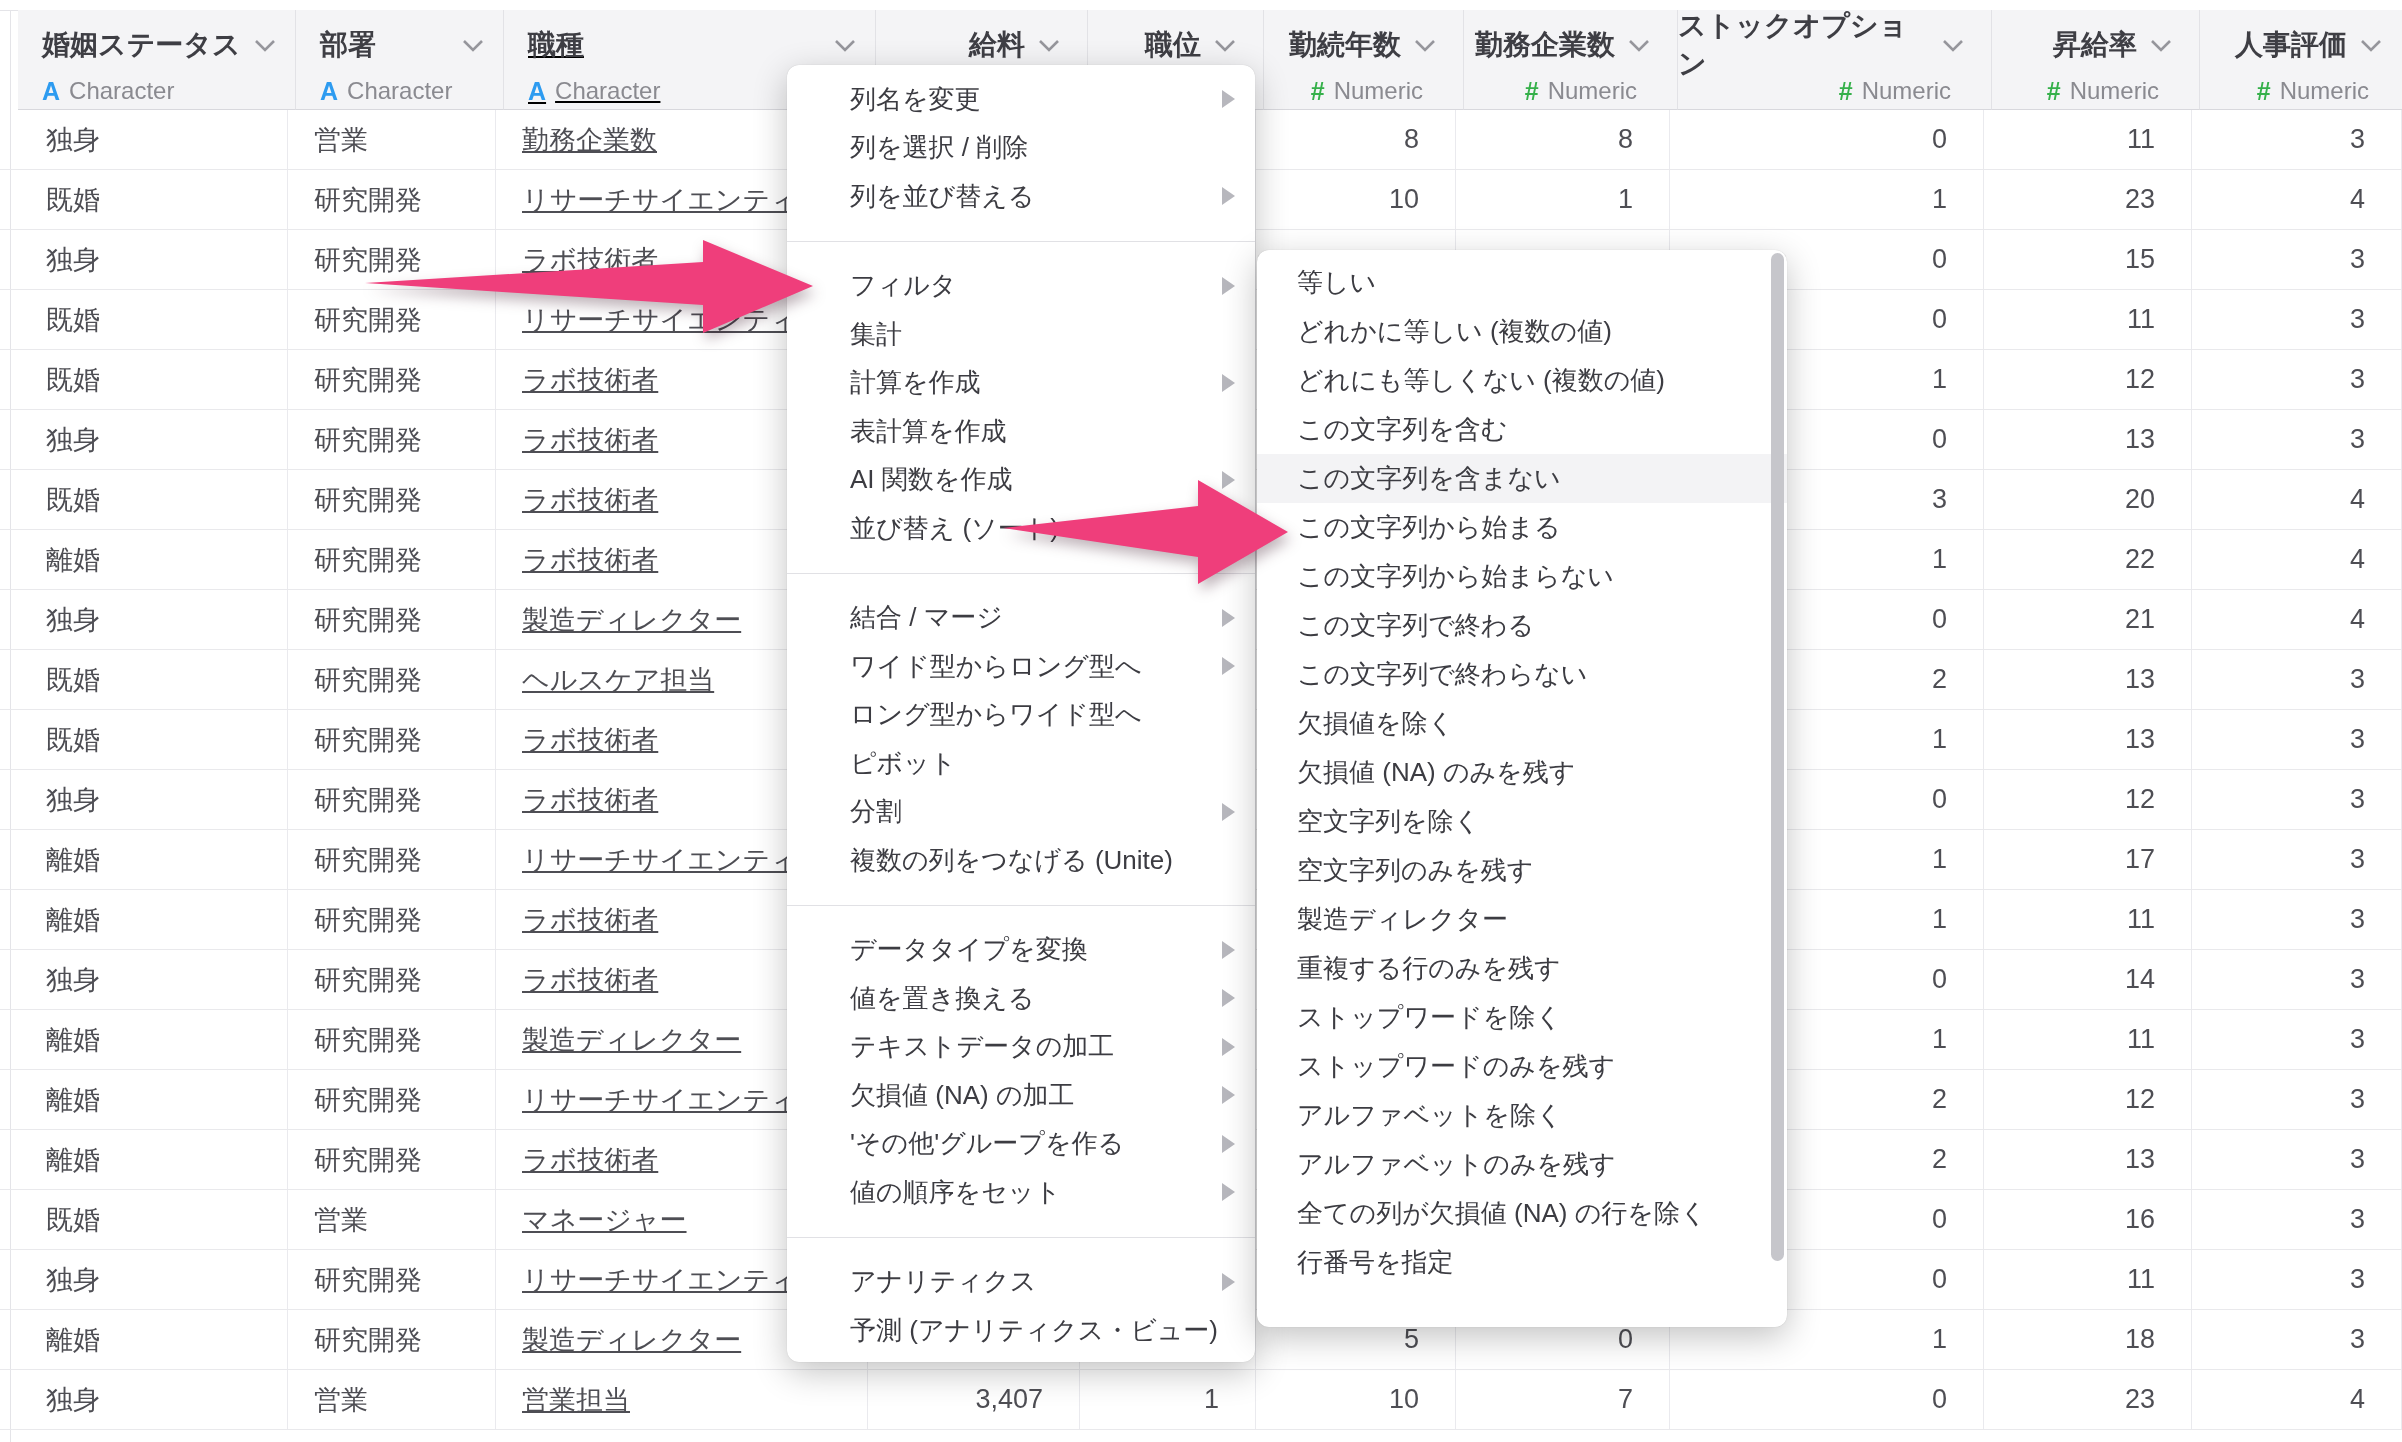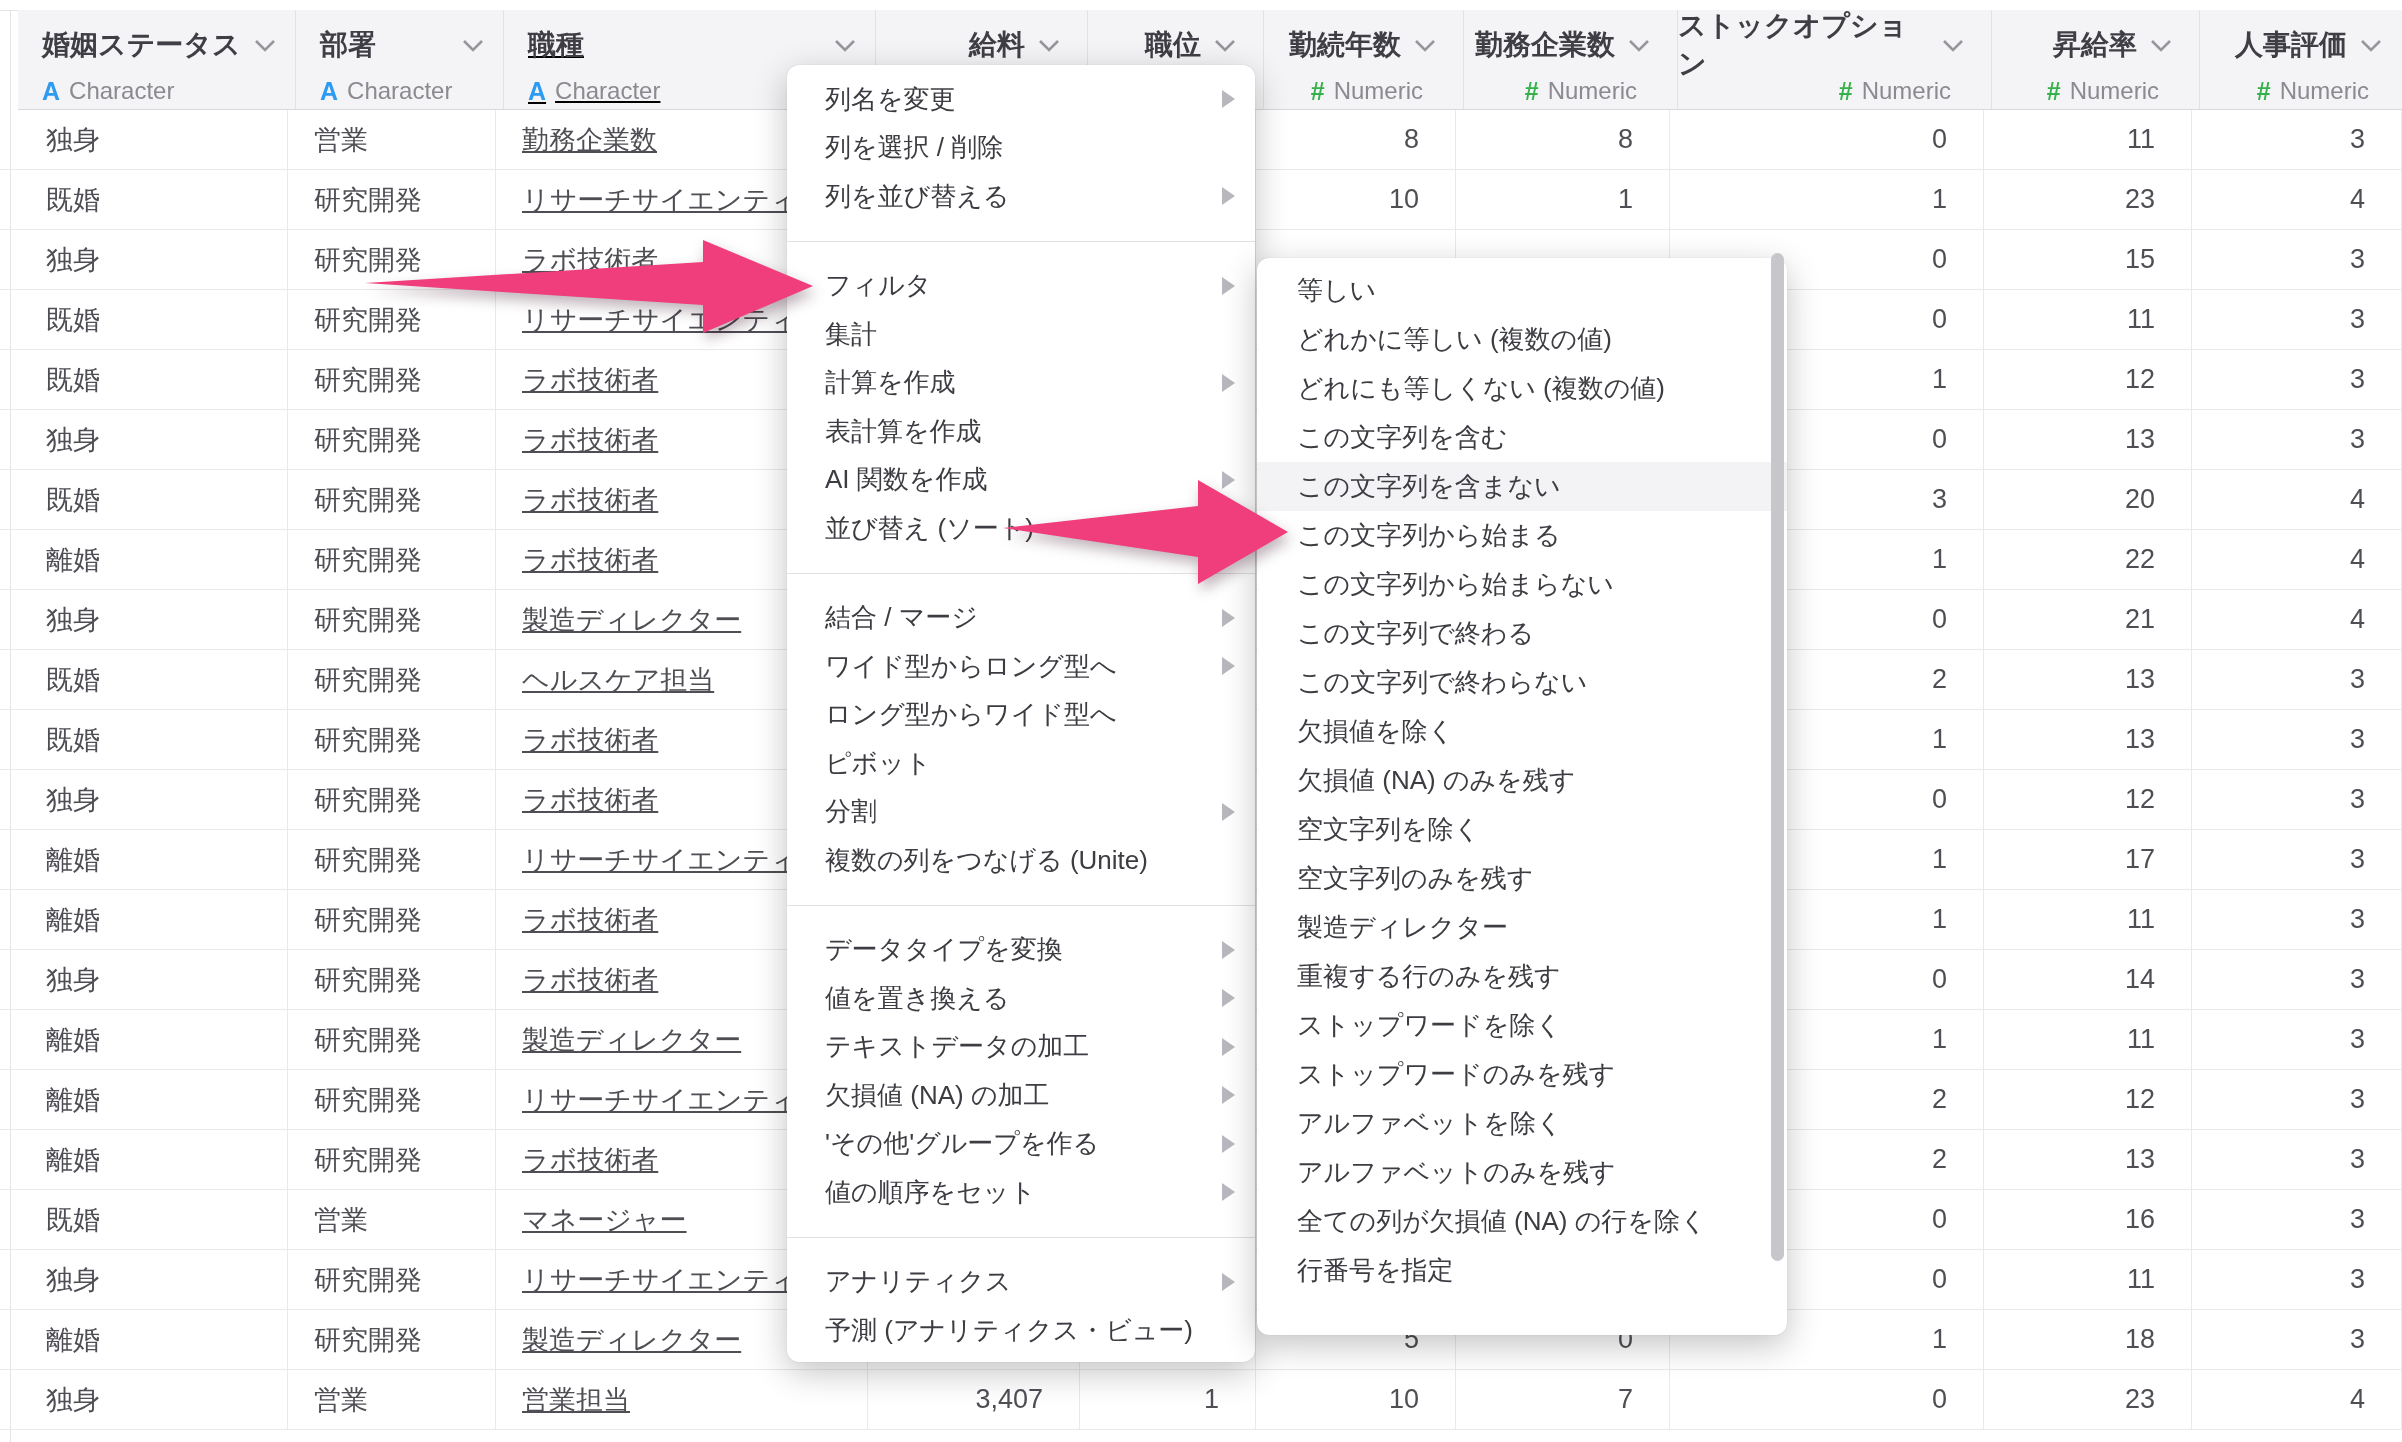--- a/index.html
+++ b/index.html
@@ -42,28 +42,28 @@
          white-space:nowrap;overflow:hidden;}
   .tcell.char{justify-content:flex-start;padding-left:26px;}
   .tcell.c0{padding-left:36px;}
   .tcell.num{justify-content:flex-end;padding-right:36px;}
 
   
   .menu{position:absolute;background:#ffffff;border-radius:12px;
         box-shadow:0 10px 34px rgba(0,0,0,.24), 0 0 1px rgba(0,0,0,.2);}
   #menu1{left:787px;top:65px;width:468px;height:1297px;padding-top:10px;box-sizing:border-box;z-index:10;}
   .mitem{height:48.5px;display:flex;align-items:center;padding-left:38px;padding-right:20px;
-         font-size:26px;color:#3c3c42;cursor:default;}
+         font-size:26px;color:#3c3c42;cursor:default;margin-left:25px;}
   .mitem .spacer{flex:1;}
   .tri{width:0;height:0;border-top:9px solid transparent;border-bottom:9px solid transparent;
        border-left:13px solid #b7b7bd;}
   .msep{border-top:1px solid #e1e1e5;margin:20px 0;}
 
   #submenu{left:1257px;top:250px;width:530px;height:1077px;padding-top:8px;box-sizing:border-box;
-           overflow:hidden;z-index:20;margin-top:8px;}
+           overflow:hidden;z-index:20;}
   .sitem{height:49px;display:flex;align-items:center;padding-left:40px;font-size:26px;color:#3c3c42;}
   .sitem.hl{background:#f3f3f5;}
   .sb-thumb{position:absolute;top:3px;right:3px;width:13px;height:1008px;border-radius:7px;
             background:#c6c6cb;z-index:21;}
 
   
   #arrows{position:absolute;left:0;top:0;width:2402px;height:1442px;z-index:30;pointer-events:none;}
   #arrows polygon{filter:drop-shadow(3px 7px 7px rgba(40,0,20,.30));}
 </style>
 </head>

